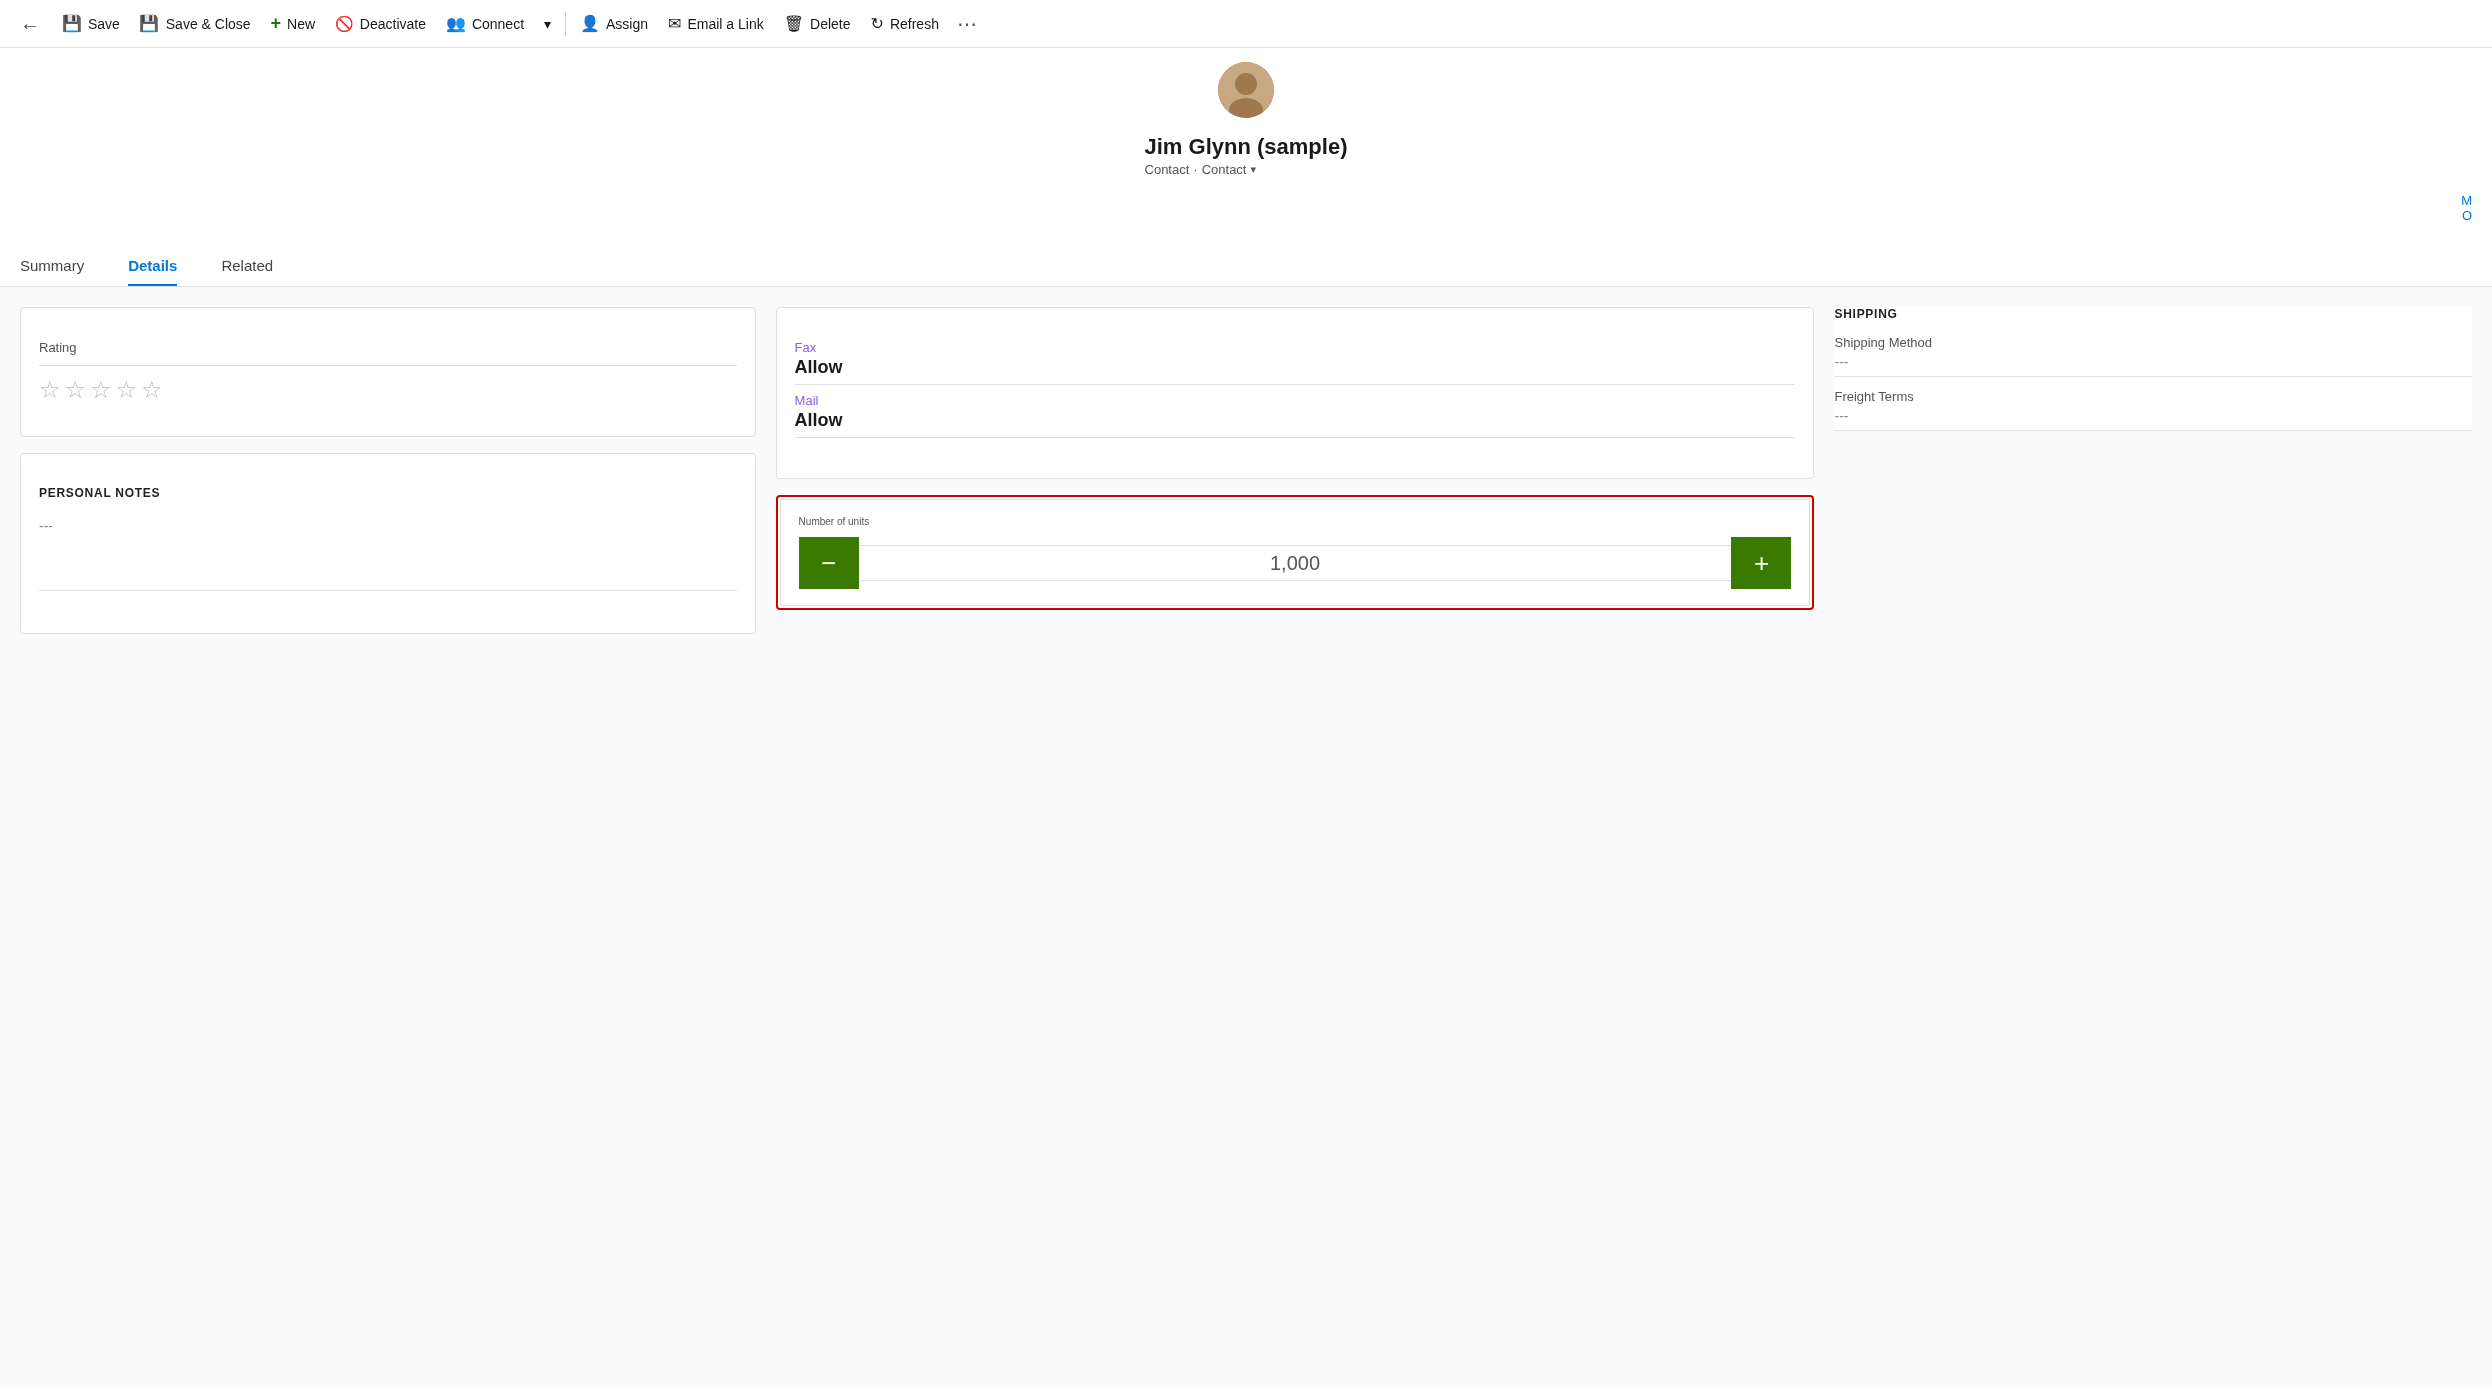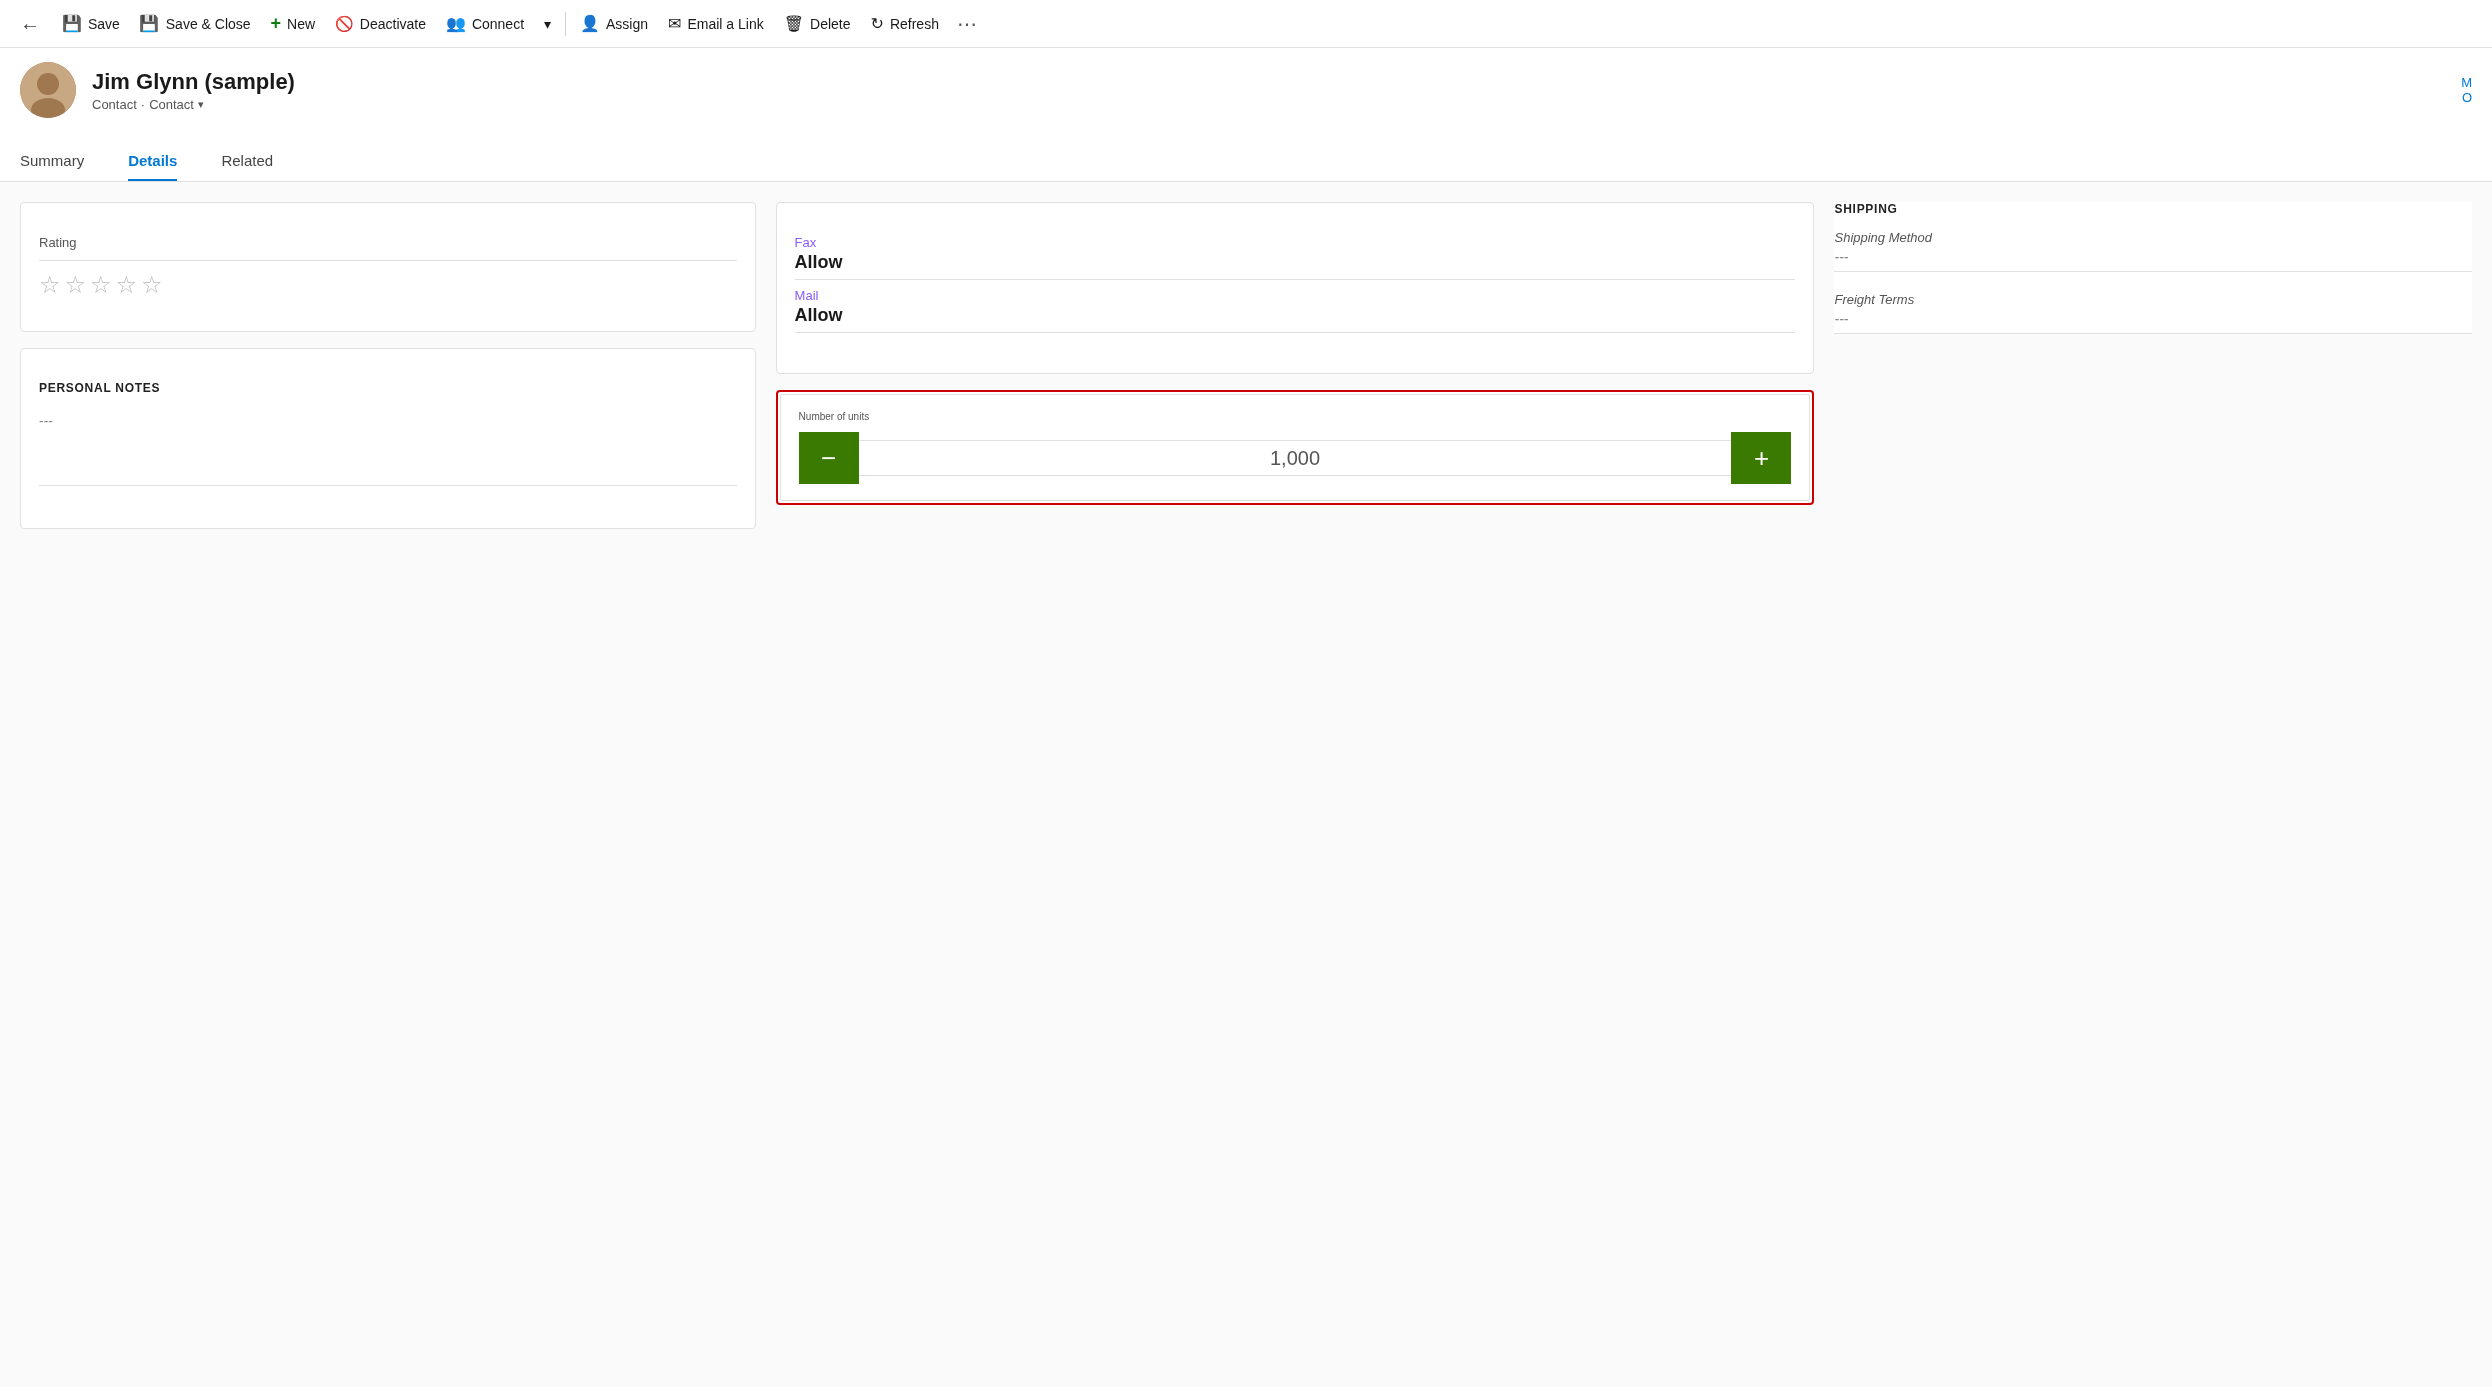--- a/index.html
+++ b/index.html
@@ -30,20 +30,21 @@
     .toolbar-icon { font-size: 16px; }
     .toolbar-divider { width: 1px; height: 24px; background: #d0d0d0; margin: 0 4px; }
     .toolbar-more { font-size: 20px; cursor: pointer; padding: 0 8px; color: #555; }
 
     
     .record-header {
       display: flex;
       align-items: center;
       padding: 14px 20px 0 20px;
       gap: 16px;
+      flex-direction: column;
     }
     .avatar {
       width: 56px;
       height: 56px;
       border-radius: 50%;
       background: #c8a882;
       overflow: hidden;
       flex-shrink: 0;
       display: flex;
       align-items: center;
@@ -196,21 +197,21 @@
     
     .shipping-card { background: #fff; }
     .shipping-title {
       font-size: 12px;
       font-weight: 700;
       text-transform: uppercase;
       letter-spacing: 0.06em;
       color: #222;
       margin-bottom: 14px;
     }
-    .shipping-field { margin-bottom: 20px; font-style: italic; }
+    .shipping-field { margin-bottom: 12px; }
     .shipping-field-label { font-size: 13px; color: #555; margin-bottom: 4px; }
     .shipping-field-value { font-size: 14px; color: #888; border-bottom: 1px solid #e0e0e0; padding-bottom: 6px; }
 
     
     .back-btn {
       background: none;
       border: none;
       cursor: pointer;
       font-size: 20px;
       color: #444;

